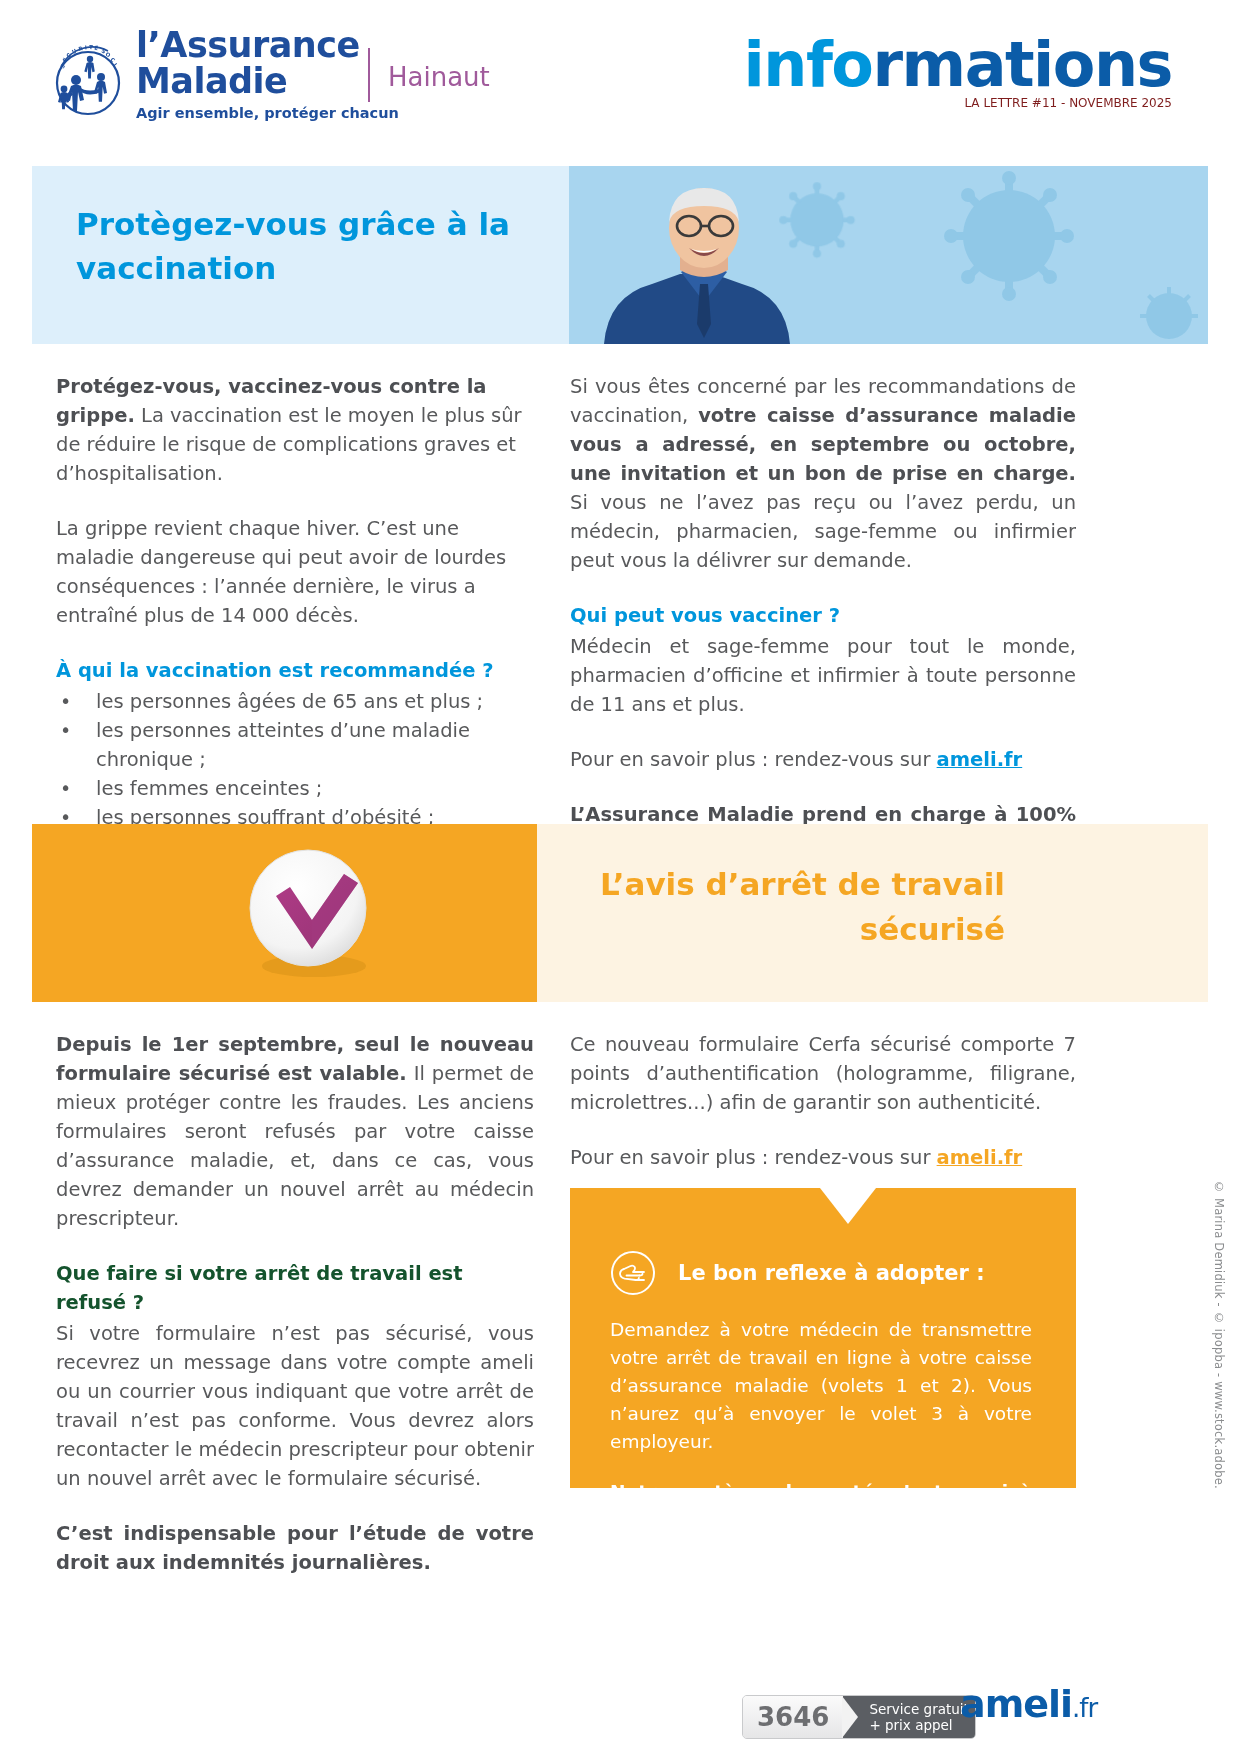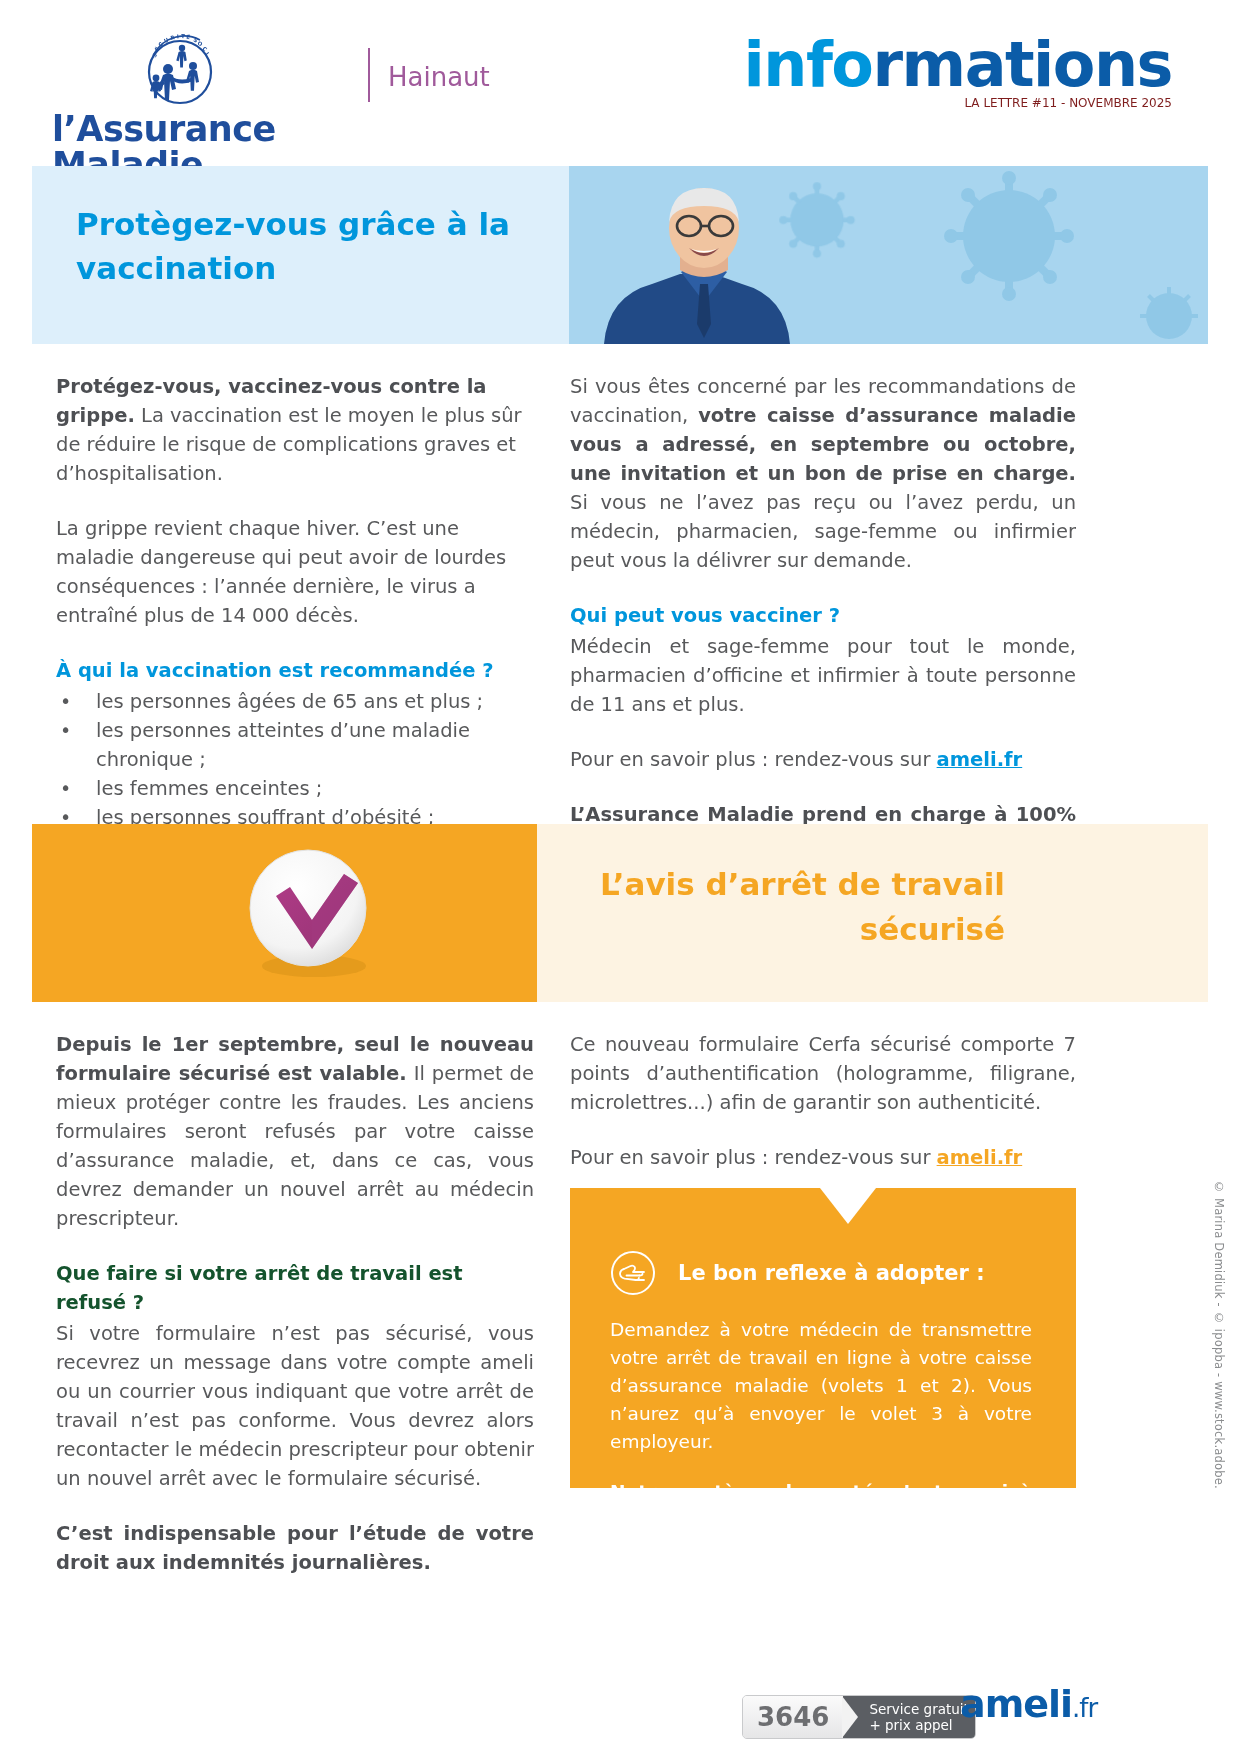--- a/index.html
+++ b/index.html
@@ -8,21 +8,21 @@
     background:#ffffff;
     font-family:"DejaVu Sans", sans-serif;
     color:#58595b;
     position:relative;
     overflow:hidden;
   }
   .page{position:relative;width:1240px;height:1754px;}
 
   
   .header{position:absolute;left:0;top:0;width:1240px;height:165px;}
-  .logo-block{position:absolute;left:46px;top:28px;display:flex;align-items:center;flex-direction:column;}
+  .logo-block{position:absolute;left:46px;top:28px;display:flex;align-items:flex-end;}
   .logo-mark{width:84px;height:84px;position:relative;flex:0 0 auto;}
   .logo-words{margin-left:6px;}
   .logo-l1{font-family:"DejaVu Sans", sans-serif;font-weight:bold;font-size:35px;line-height:35px;color:#1f4e9c;letter-spacing:-0.5px;}
   .logo-l2{font-family:"DejaVu Sans", sans-serif;font-weight:bold;font-size:35px;line-height:37px;color:#1f4e9c;letter-spacing:-0.5px;}
   .logo-tag{font-family:"DejaVu Sans", sans-serif;font-weight:bold;font-size:14.5px;line-height:20px;color:#1f4e9c;margin-top:3px;}
   .divider-v{position:absolute;left:368px;top:48px;width:2px;height:54px;background:#a05a9b;}
   .region{position:absolute;left:388px;top:62px;font-size:26px;color:#a05a9b;font-family:"DejaVu Sans", sans-serif;}
 
   .masthead{position:absolute;right:68px;top:34px;text-align:right;}
   .masthead-title{font-size:62px;line-height:62px;font-weight:bold;letter-spacing:-1.5px;font-family:"DejaVu Sans", sans-serif;}

